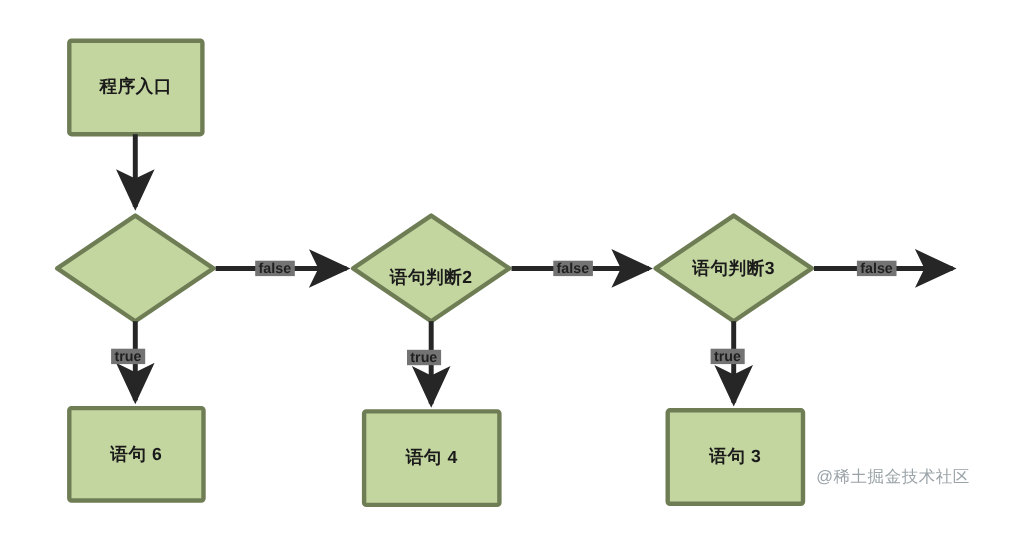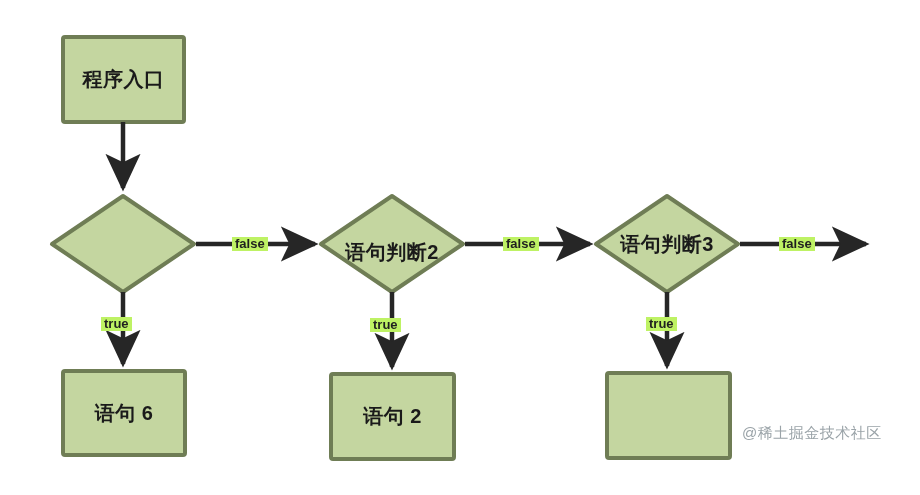--- a/index.html
+++ b/index.html
@@ -24,34 +24,34 @@
     width: 920px;
     height: 495px;
     display: block;
   }
   .node-label {
     position: absolute;
     display: flex;
     align-items: center;
     justify-content: center;
     color: #1a1a1a;
-    font-size: 20px;
+    font-size: 16px;
     font-weight: 700;
     letter-spacing: 0.5px;
     white-space: nowrap;
     pointer-events: none;
     text-align: right;
   }
   .edge-label {
     position: absolute;
     color: #1f1f1f;
     font-size: 13px;
     font-weight: 700;
     white-space: nowrap;
-    background: #bef264;
+    background: #737373;
     padding: 0 3px;
     line-height: 14px;
   }
   .watermark {
     position: absolute;
     color: #9aa3a8;
     font-size: 15px;
     font-weight: 500;
     white-space: nowrap;
     letter-spacing: 0.5px;
@@ -100,22 +100,23 @@
 
   <div class="node-label" style="left:63px; top:37px; width:121px; height:85px;">程序入口</div>
 
 
   <div class="node-label" style="left:321px; top:232px; width:142px; height:40px;">语句判断2</div>
 
   <div class="node-label" style="left:596px; top:224px; width:142px; height:40px;">语句判断3</div>
 
   <div class="node-label" style="left:63px; top:371px; width:122px; height:84px;">语句 6</div>
 
-  <div class="node-label" style="left:331px; top:374px; width:123px; height:85px;">语句 2</div>
+  <div class="node-label" style="left:331px; top:374px; width:123px; height:85px;">语句 4</div>
 
+  <div class="node-label" style="left:607px; top:373px; width:123px; height:85px;">语句 3</div>
 
   <div class="edge-label" style="left:232px; top:237px;">false</div>
 
   <div class="edge-label" style="left:503px; top:237px;">false</div>
 
   <div class="edge-label" style="left:779px; top:237px;">false</div>
 
   <div class="edge-label" style="left:101px; top:317px;">true</div>
 
   <div class="edge-label" style="left:370px; top:318px;">true</div>

